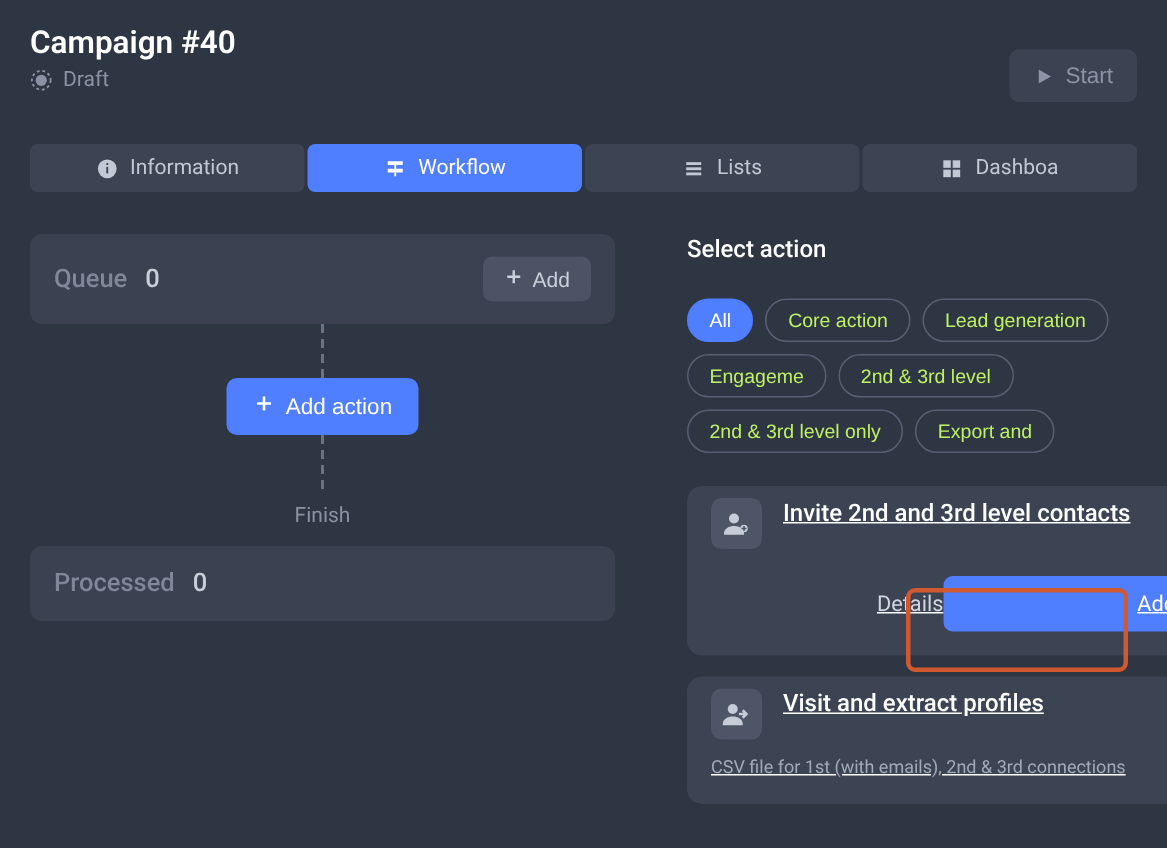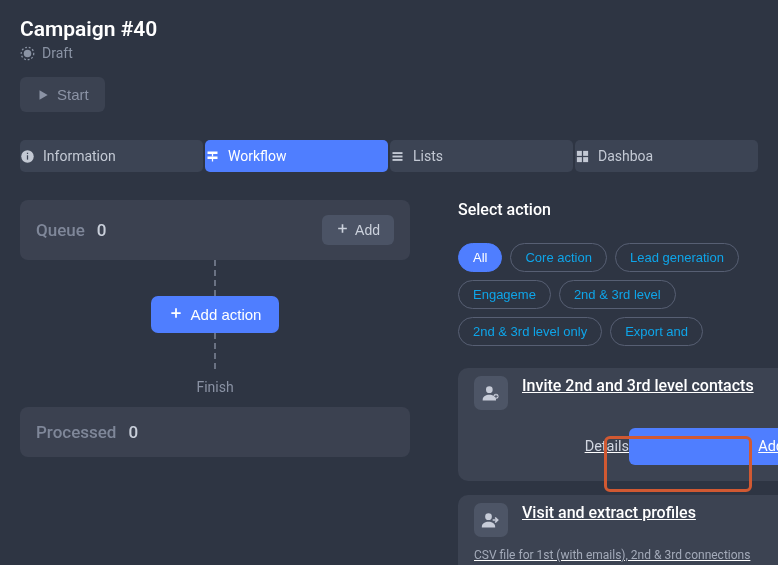--- a/index.html
+++ b/index.html
@@ -12,21 +12,20 @@
     overflow: hidden;
     position: relative;
   }
 
   
   .header {
     padding: 17px 20px 10px 20px;
     display: flex;
     justify-content: space-between;
     align-items: flex-start;
-    flex-direction: column;
   }
   .title {
     font-size: 21px;
     font-weight: 600;
     color: #fff;
   }
   .status-row {
     display: flex;
     align-items: center;
     gap: 7px;
@@ -56,20 +55,21 @@
     padding: 0 20px;
     margin-top: 18px;
   }
   .tab {
     flex: 1;
     background: #3c4454;
     color: #c3c9d4;
     font-size: 14px;
     display: flex;
     align-items: center;
+    justify-content: center;
     gap: 8px;
     padding: 8px 0;
     border-radius: 5px;
     margin-right: 2px;
   }
   .tab.active {
     background: #4f7eff;
     color: #fff;
   }
   .tab svg { display: block; }
@@ -151,21 +151,21 @@
   }
   .chips {
     display: flex;
     flex-wrap: wrap;
     gap: 8px;
     margin-bottom: 22px;
   }
   .chip {
     background: transparent;
     border: 1px solid #575f73;
-    color: #0ea5e9;
+    color: #bef264;
     border-radius: 18px;
     padding: 6px 14px;
     font-size: 13px;
     white-space: nowrap;
   }
   .chip.active {
     background: #4f7eff;
     border-color: #4f7eff;
     color: #fff;
   }

